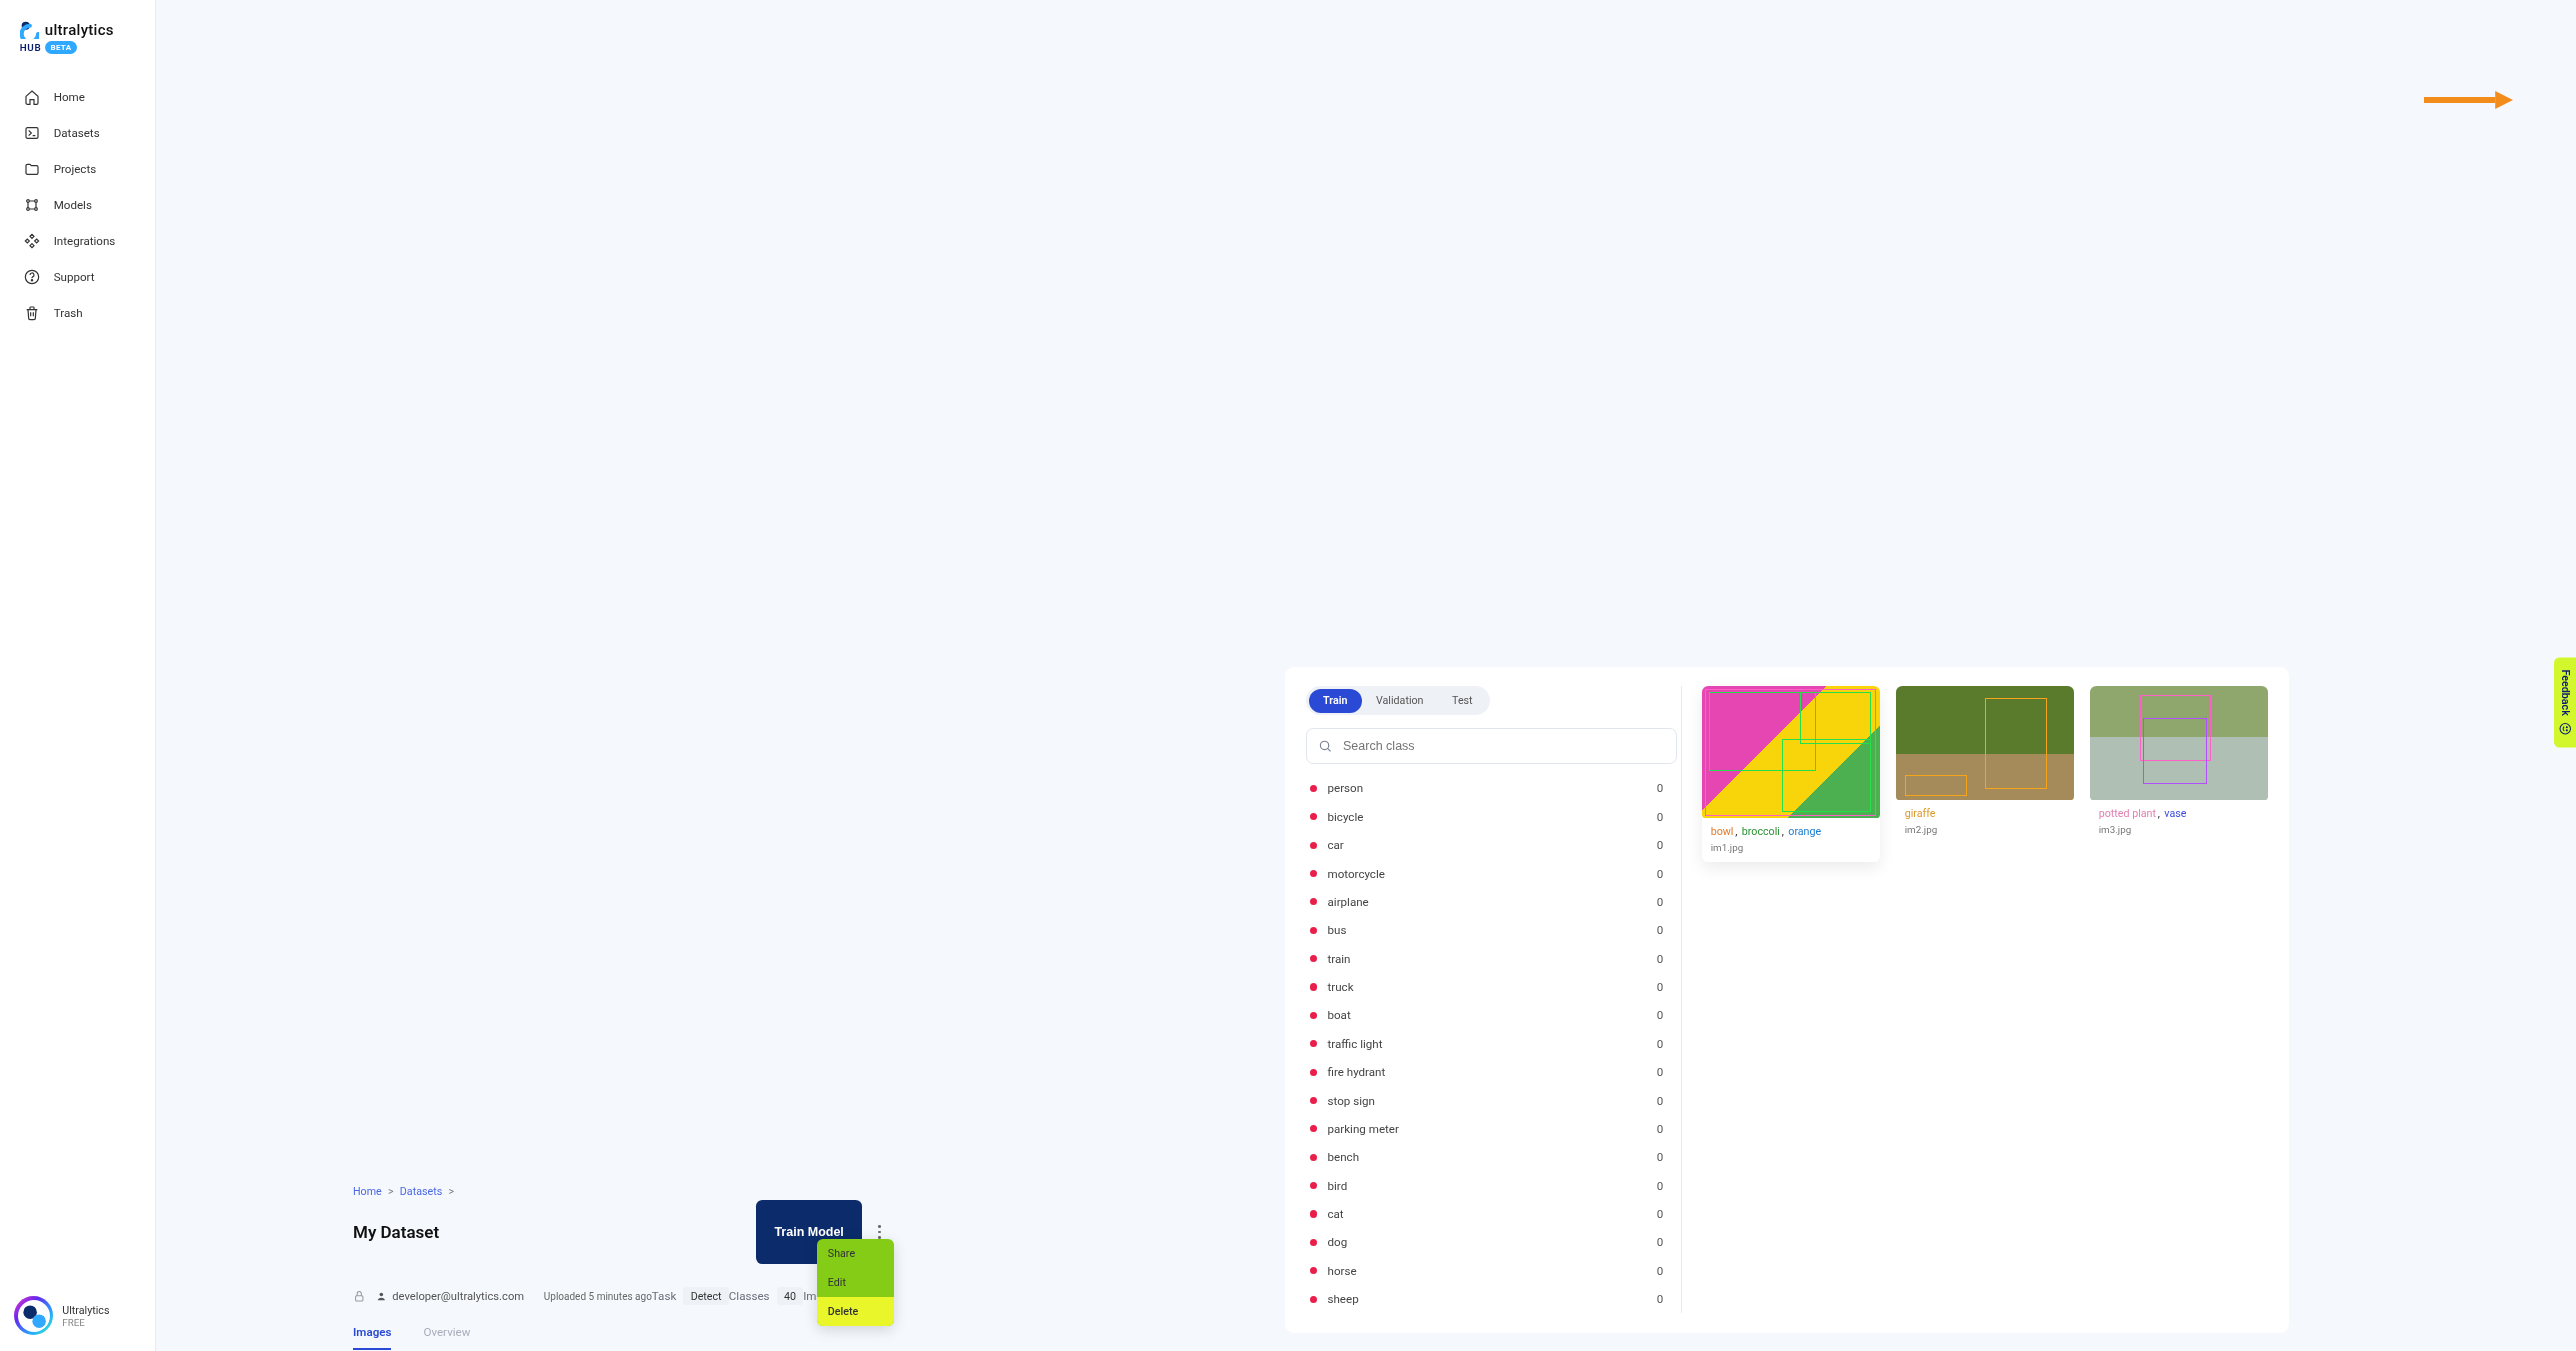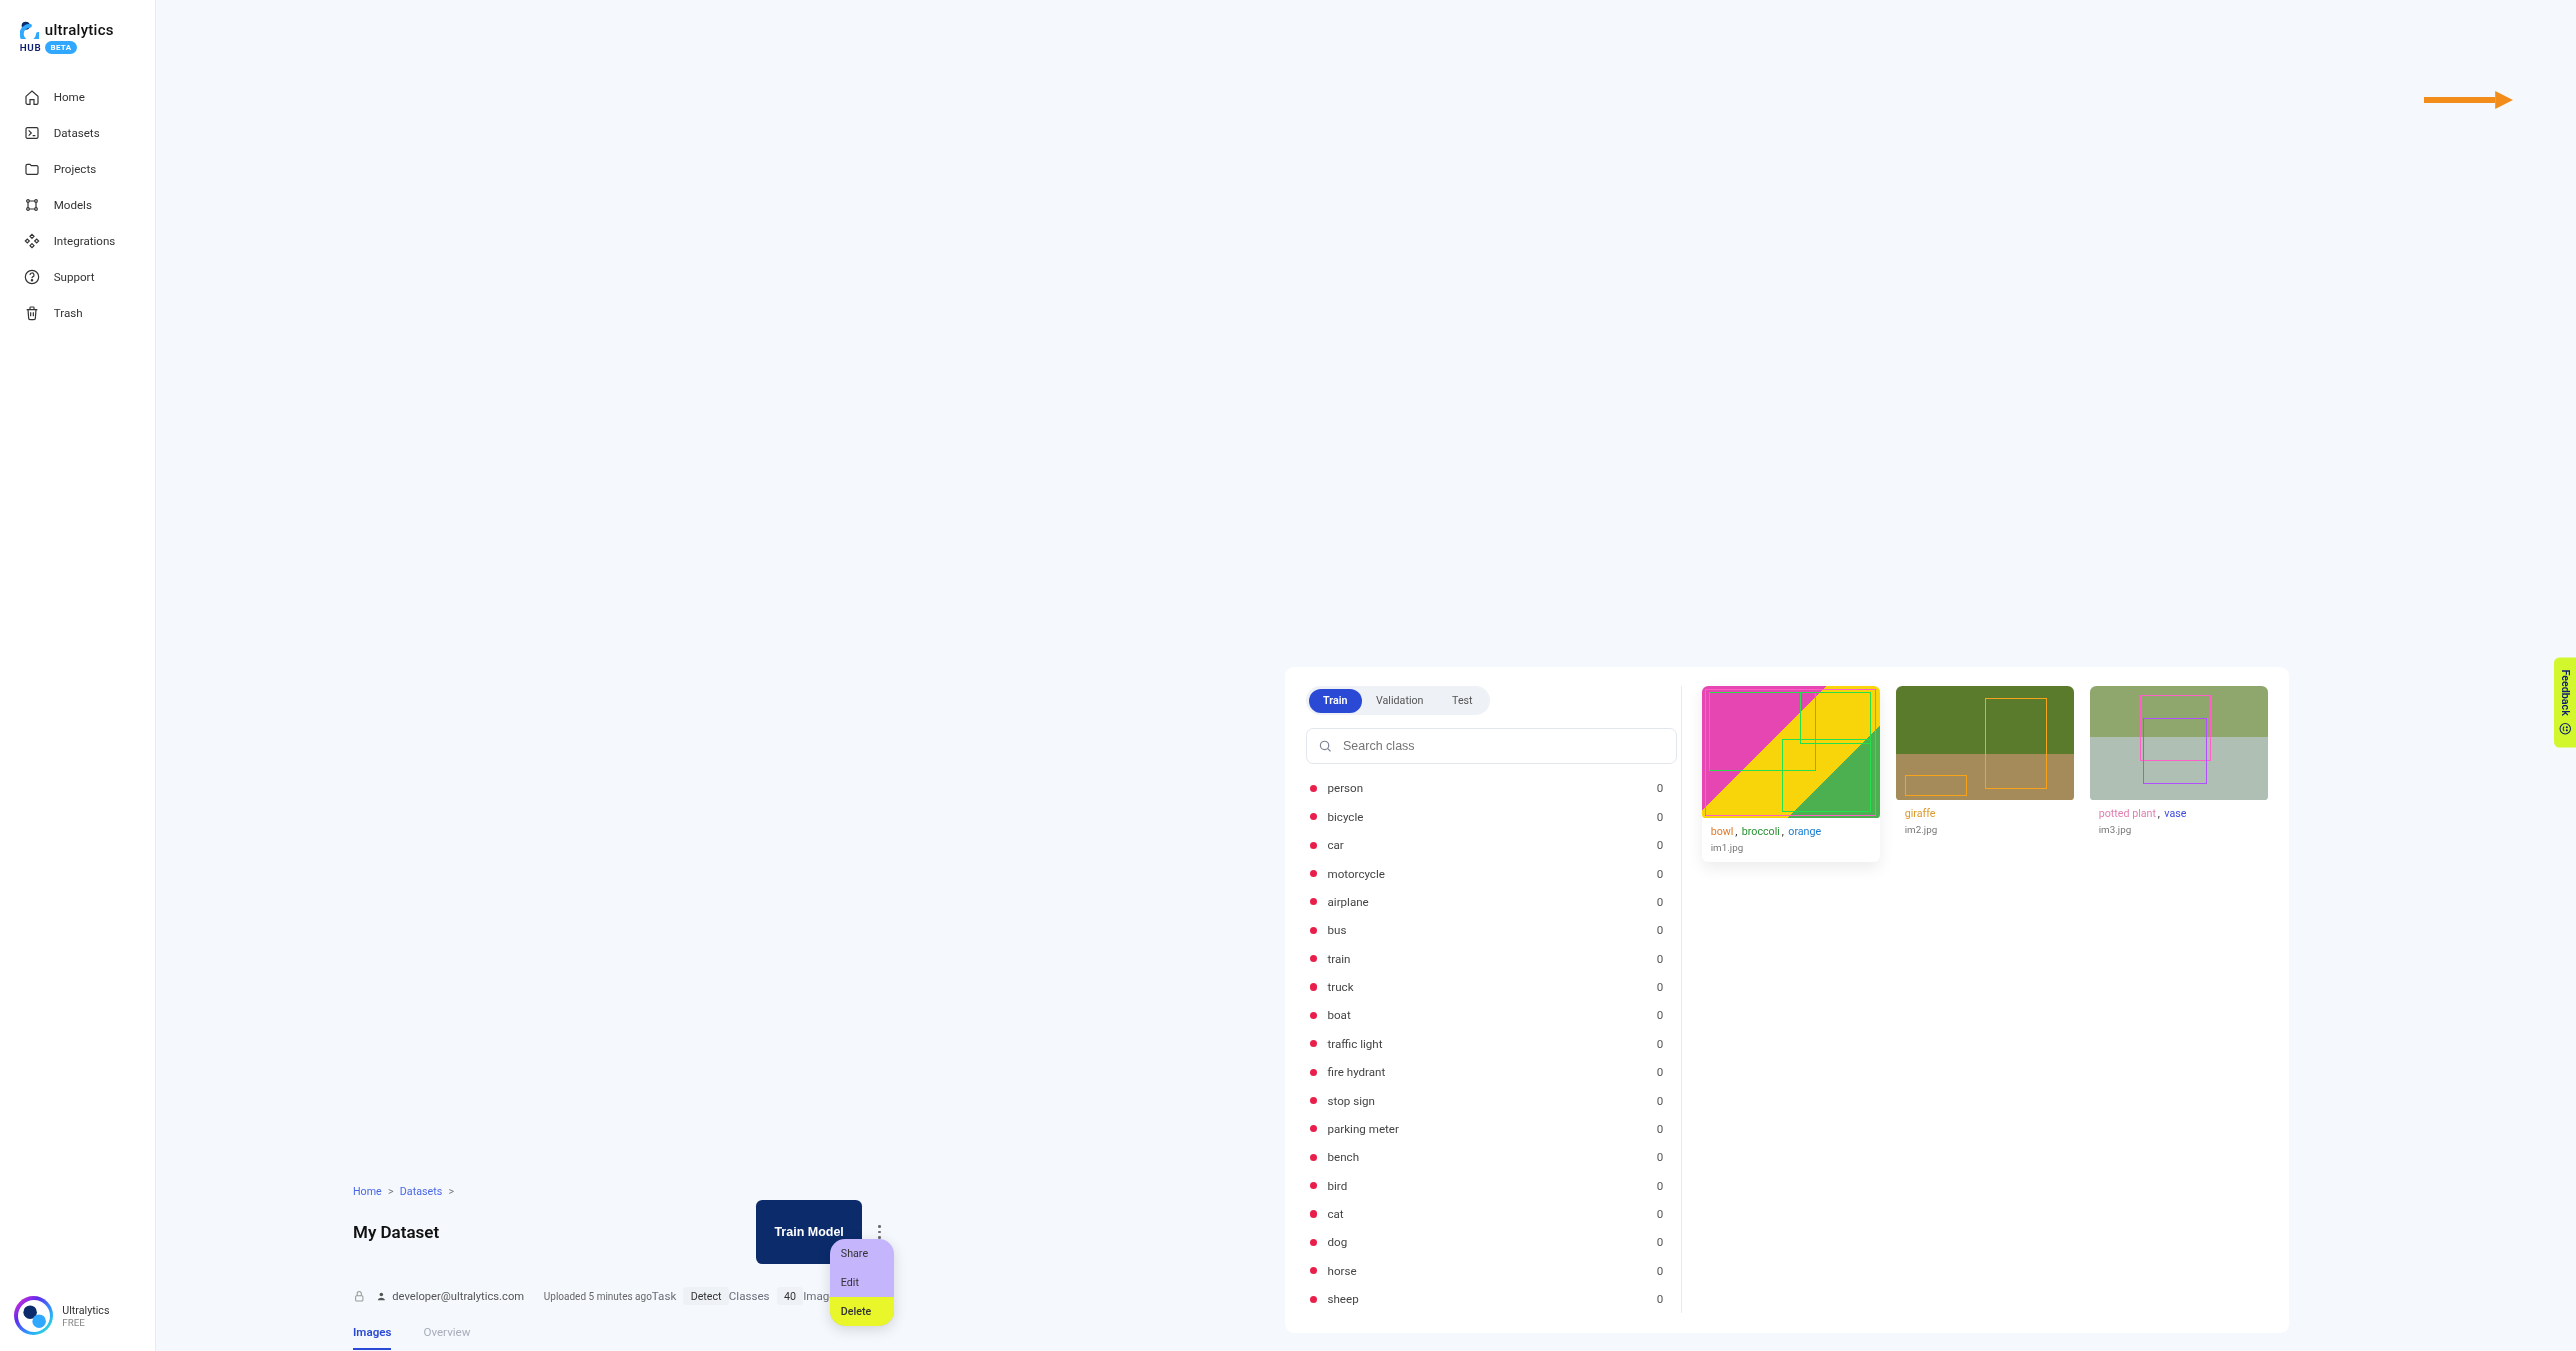--- a/index.html
+++ b/index.html
@@ -61,22 +61,22 @@
   background: #0b2b6b; color: #fff; border: none; padding: 25px 18px; border-radius: 6.3px;
   font-size: 12.5px; font-weight: 600; cursor: pointer;
 }
 .btn-more {
   width: 21.5px; height: 29px; background: none; border: none; cursor: pointer;
   display: flex; flex-direction: column; align-items: center; justify-content: center; gap: 2.7px;
 }
 .btn-more span { width: 2.7px; height: 2.7px; background: #6b6b6b; border-radius: 50%; }
 
 .context-menu {
-  position: absolute; top: 39px; right: -3.6px; width: 64px;
-  background: #c4b5fd; box-shadow: 0 3.6px 14.3px rgba(0,0,0,.15); border-radius: 15px;
+  position: absolute; top: 39px; right: -3.6px; width: 77px;
+  background: #84cc16; box-shadow: 0 3.6px 14.3px rgba(0,0,0,.15); border-radius: 6px;
   z-index: 50; overflow: hidden;
 }
 .context-menu div { font-size: 10.7px; color: #333; padding: 8px 10.7px; cursor: pointer; }
 .context-menu .highlight { background: #e9f72a; font-weight: 500; }
 
 .arrow-annotation {
   position: absolute;
   top: 91px;
   right: 63px;
   width: 89px;

